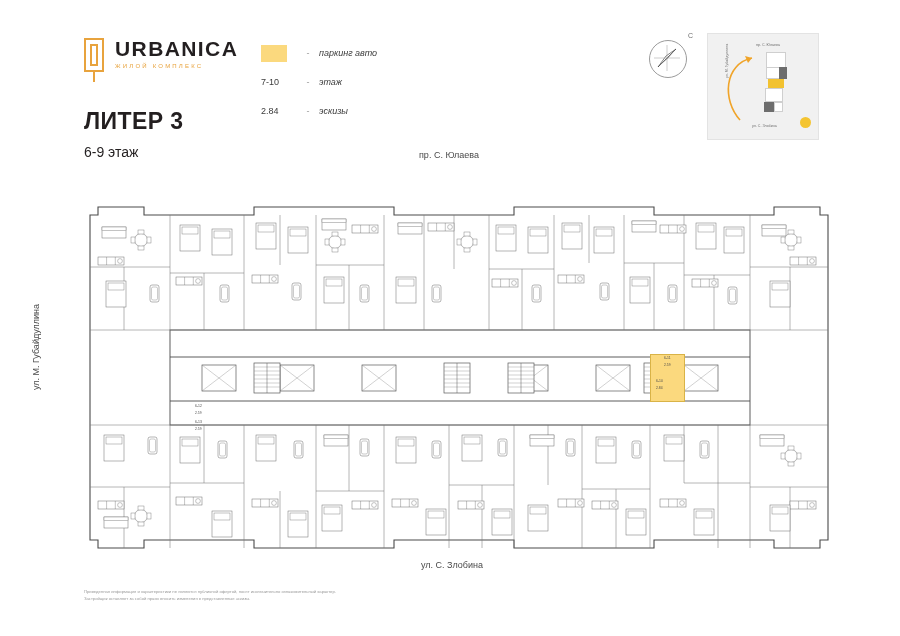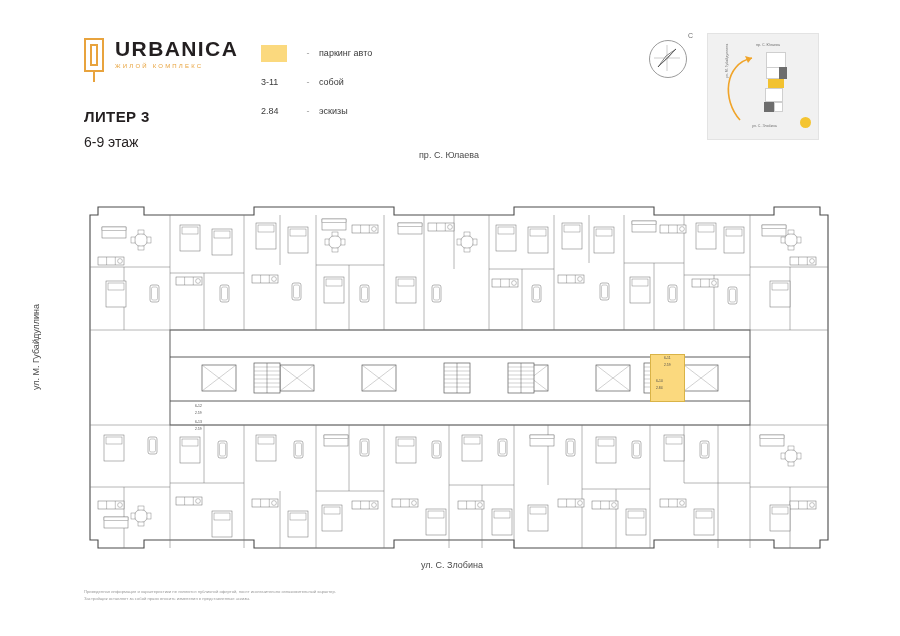--- a/index.html
+++ b/index.html
@@ -60,31 +60,31 @@
   #logo-text .brand-sub {
     font-size: 6px;
     letter-spacing: 2.2px;
     color: #e8a33d;
     margin-top: 3px;
     text-transform: uppercase;
   }
 
   
   #title-block { position: absolute; left: 84px; top: 108px; }
-  #liter-title { font-size: 15px; font-weight: 700; letter-spacing: .4px; }
+  #liter-title { font-size: 23px; font-weight: 700; letter-spacing: .4px; }
   #floor-sub { font-size: 14px; font-weight: 400; margin-top: 9px; color: #231f20; }
 
   
   #legend { position: absolute; left: 261px; top: 42px; font-size: 8.5px; color: #3b3b3b; }
   .legend-row { display: flex; align-items: center; height: 22px; margin-bottom: 7px; }
   .legend-key { width: 36px; display: flex; align-items: center; }
   .legend-swatch { width: 26px; height: 17px; background: #fbd97e; }
   .legend-code { font-size: 9px; color: #3b3b3b; }
   .legend-dash { width: 22px; text-align: center; color: #9a9a9a; font-size: 9px; }
-  .legend-label { font-size: 9px; color: #3b3b3b; }
+  .legend-label { font-size: 9px; color: #3b3b3b; font-style: italic; }
 
   
   #compass { position: absolute; left: 645px; top: 36px; width: 46px; height: 46px; }
   #compass .ring {
     position: absolute; left: 4px; top: 4px; width: 36px; height: 36px;
     border: 1px solid #9b9b9b; border-radius: 50%;
   }
   #compass .needle {
     position: absolute; left: 7px; top: 7px; width: 30px; height: 30px;
   }
@@ -162,24 +162,24 @@
 <div id="legend">
   <div class="legend-row">
     <div class="legend-key">
         <div class="legend-swatch"></div>
       </div>
     <div class="legend-dash">-</div>
     <div class="legend-label">паркинг авто</div>
   </div>
   <div class="legend-row">
     <div class="legend-key">
-        <span class="legend-code">3-11</span>
+        <span class="legend-code">7-10</span>
       </div>
     <div class="legend-dash">-</div>
-    <div class="legend-label">собой</div>
+    <div class="legend-label">этаж</div>
   </div>
   <div class="legend-row">
     <div class="legend-key">
         <span class="legend-code">2.84</span>
       </div>
     <div class="legend-dash">-</div>
     <div class="legend-label">эскизы</div>
   </div>
 </div>
 

